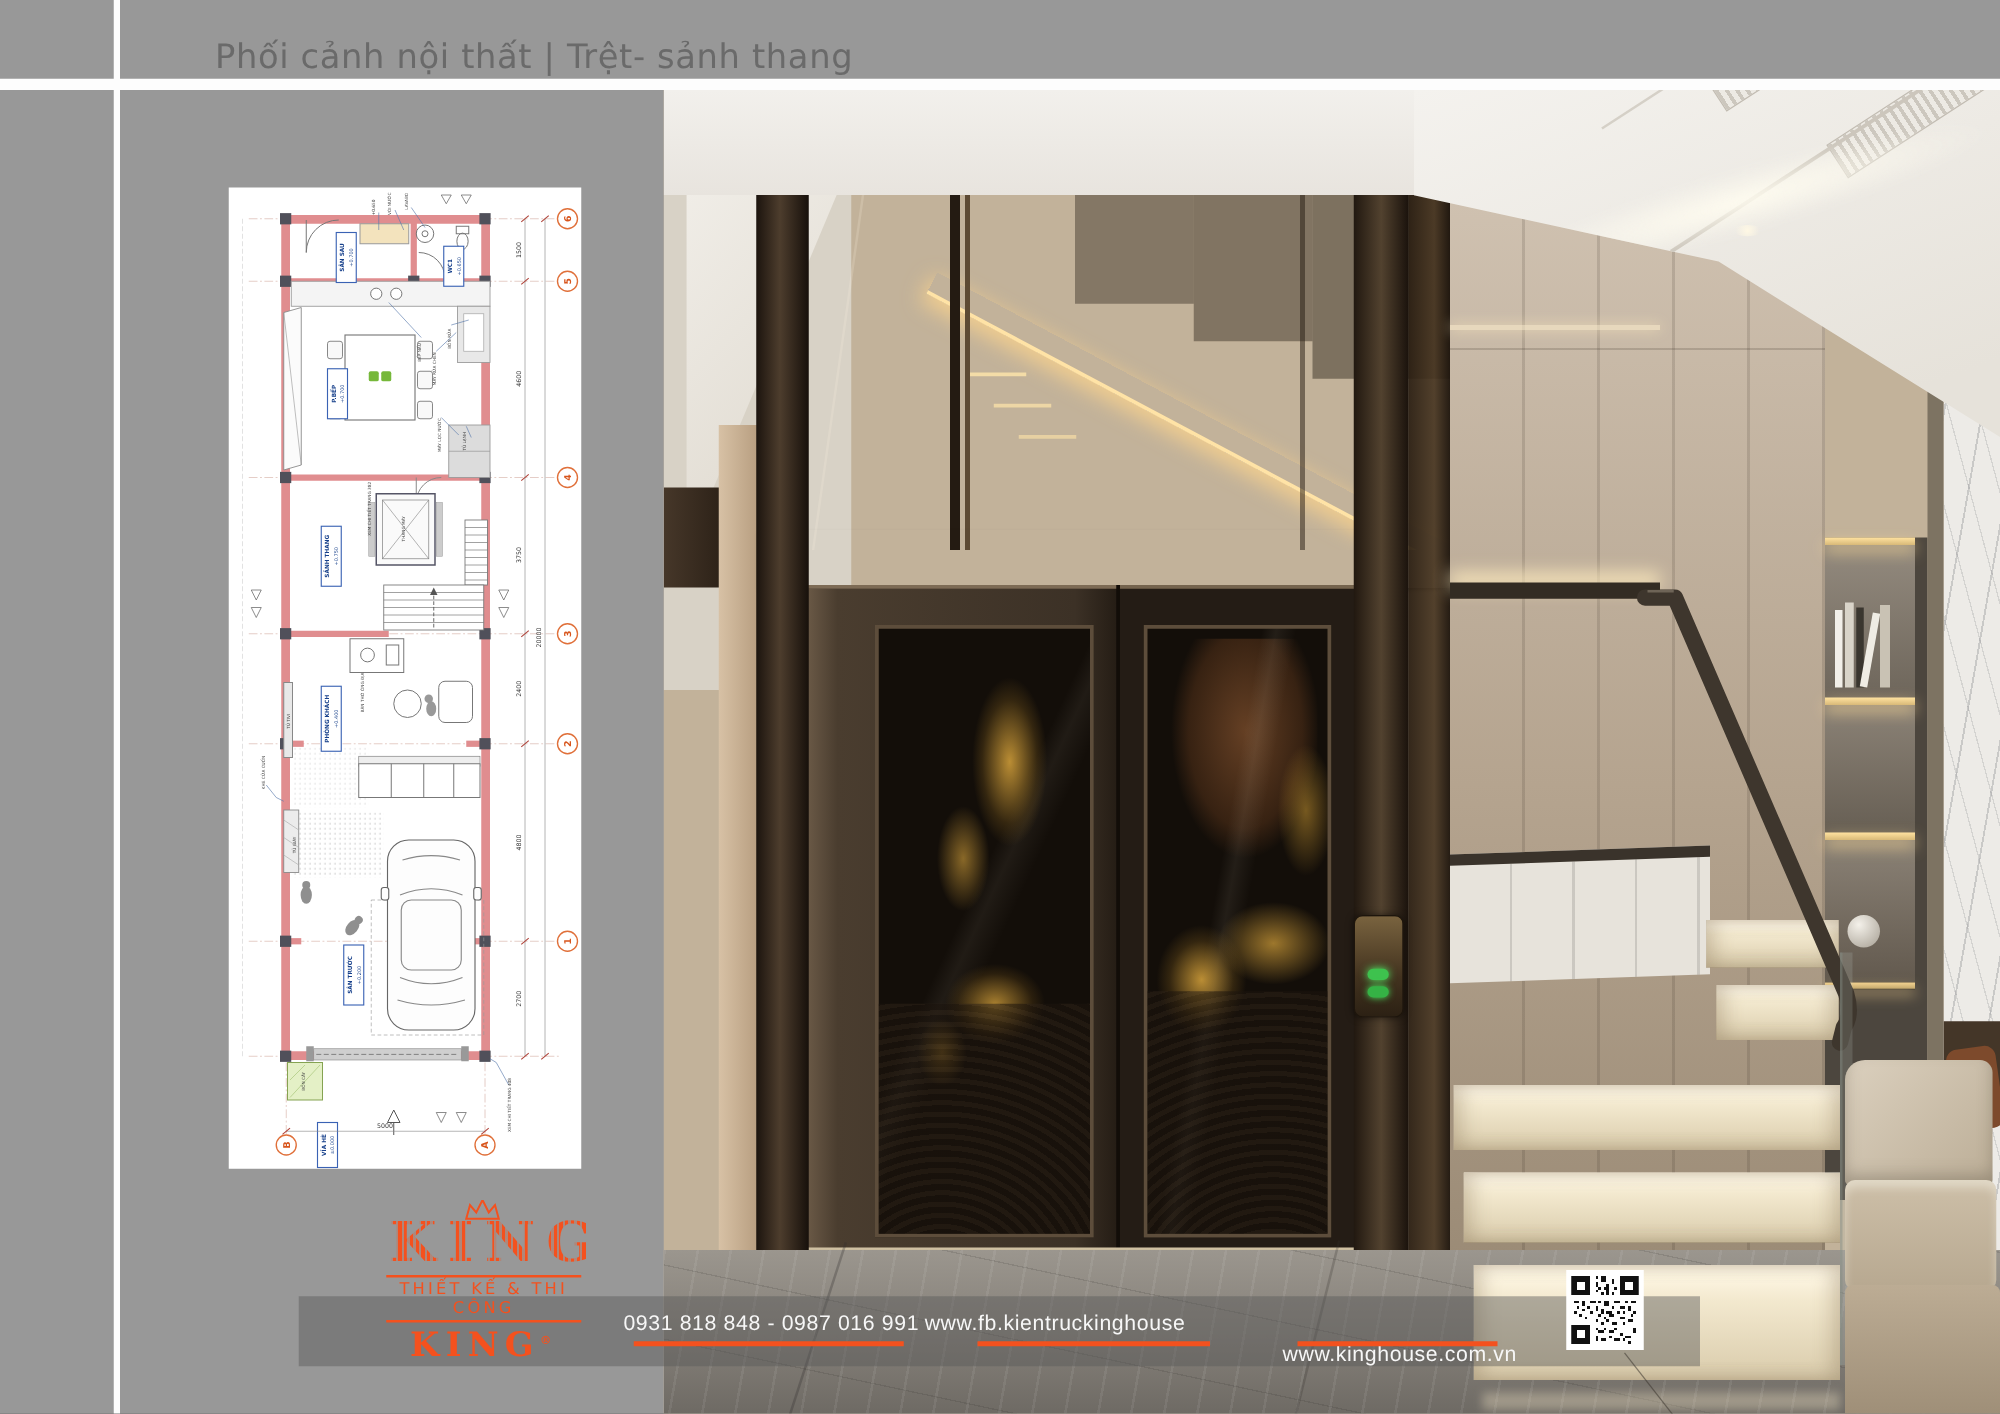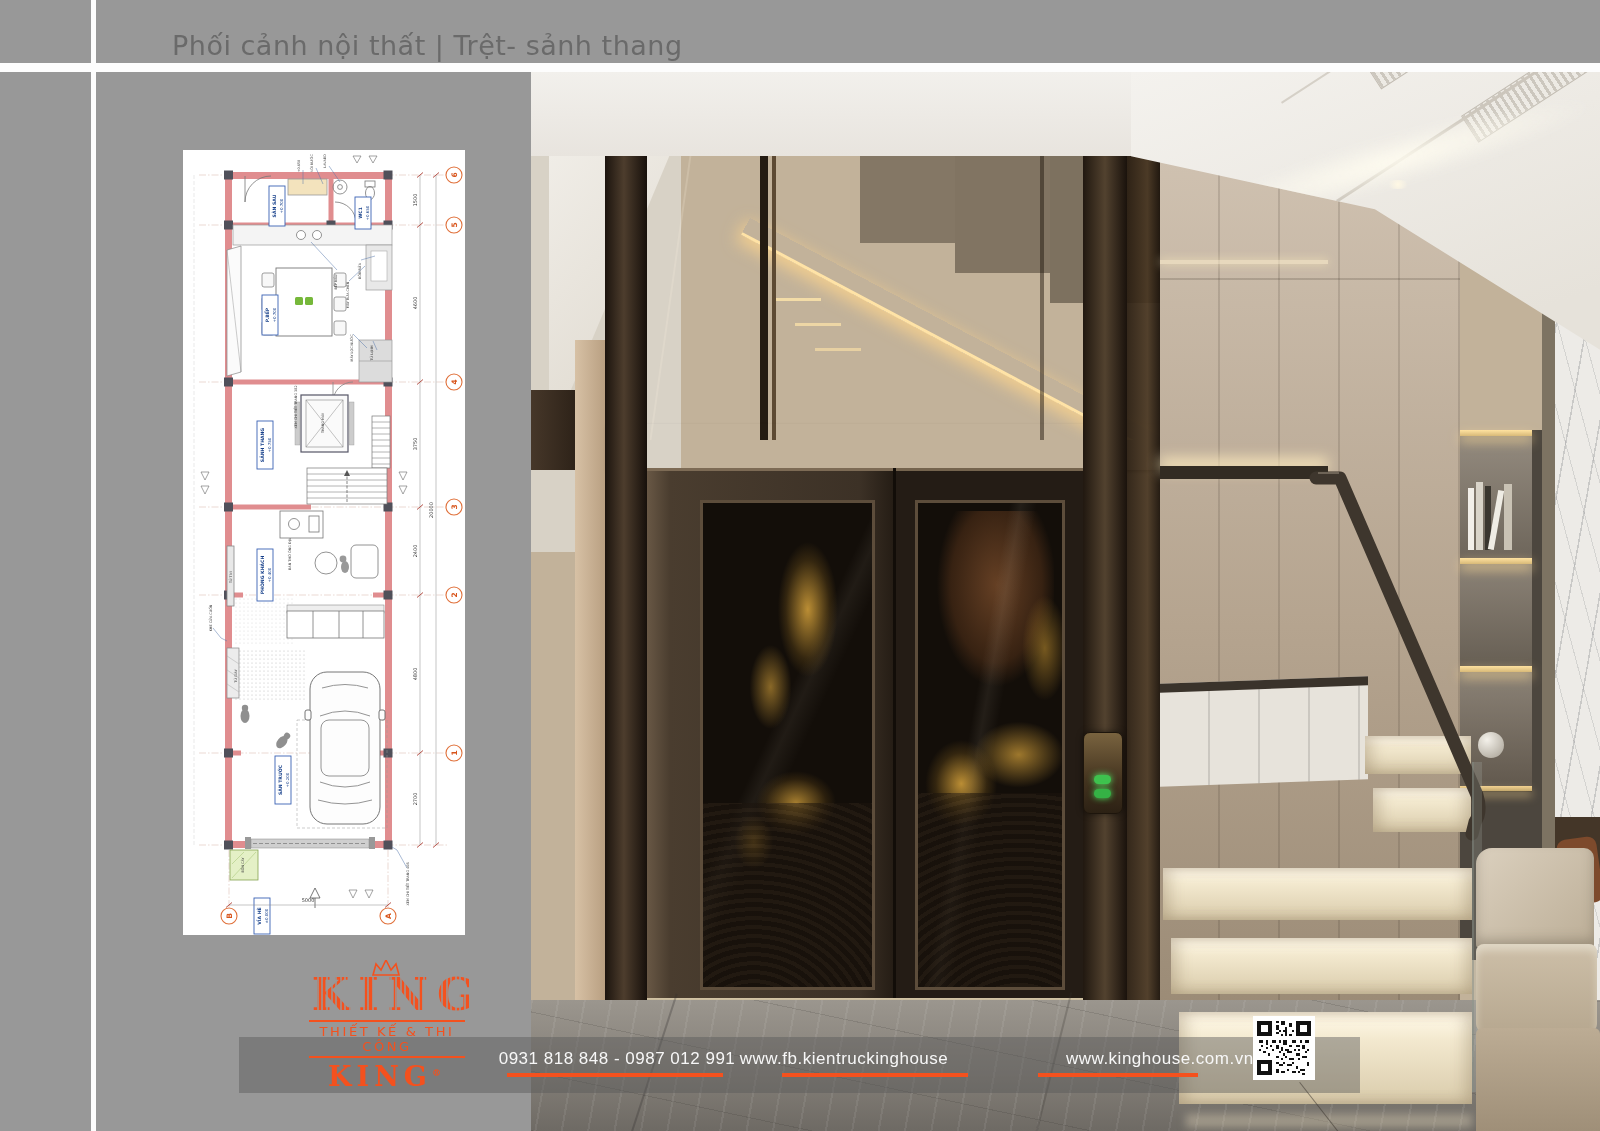--- a/index.html
+++ b/index.html
@@ -555,25 +555,25 @@
     <svg id="logo-crown" width="30" height="16" viewBox="0 0 30 16">
       <polygon points="2,15 5,4 10,10 15,0 20,10 25,4 28,15" fill="none" stroke="#f4511e" stroke-width="1.6"></polygon>
     </svg>
     <div id="logo-king">KING</div>
     <div class="logo-rule"></div>
     <div id="logo-tagline">THIẾT KẾ &amp; THI CÔNG</div>
     <div class="logo-rule"></div>
     <div id="logo-house"><span>KING</span><sup>®</sup></div>
   </div>
 
-  <div class="ft-text" style="left:498px;width:238px;">0931 818 848 - 0987 012 991</div>
+  <div class="ft-text" style="left:498px;width:238px;">0931 818 848 - 0987 016 991</div>
   <div class="ft-line" style="left:507px;width:216px;"></div>
   <div class="ft-text" style="left:738px;width:212px;">www.fb.kientruckinghouse</div>
   <div class="ft-line" style="left:782px;width:186px;"></div>
-  <div class="ft-text" style="left:1066px;width:182px;">www.kinghouse.com.vn</div>
+  <div class="ft-text" style="left:1026px;width:182px;margin-top:25px;">www.kinghouse.com.vn</div>
   <div class="ft-line" style="left:1038px;width:160px;"></div>
 
   <div id="qr">
     <svg width="54" height="56" viewBox="0 0 25 25" shape-rendering="crispEdges">
       <g fill="#111">
         <path d="M0,0h7v7h-7z M2,2h3v3h-3z" fill-rule="evenodd"></path>
         <path d="M18,0h7v7h-7z M20,2h3v3h-3z" fill-rule="evenodd"></path>
         <path d="M0,18h7v7h-7z M2,20h3v3h-3z" fill-rule="evenodd"></path>
         <path d="M9,0h1v1h-1z M11,0h2v2h-2z M15,1h1v2h-1z M9,2h1v2h-1z M13,3h1v1h-1z M10,4h1v1h-1z M12,4h2v1h-2z M16,4h1v1h-1z M9,5h1v1h-1z M13,5h1v2h-1z M11,6h1v1h-1z M15,6h1v1h-1z
                  M1,9h2v1h-2z M4,9h1v2h-1z M7,9h2v1h-2z M10,9h1v1h-1z M12,9h2v2h-2z M16,9h2v1h-2z M20,9h1v1h-1z M22,9h2v1h-2z

